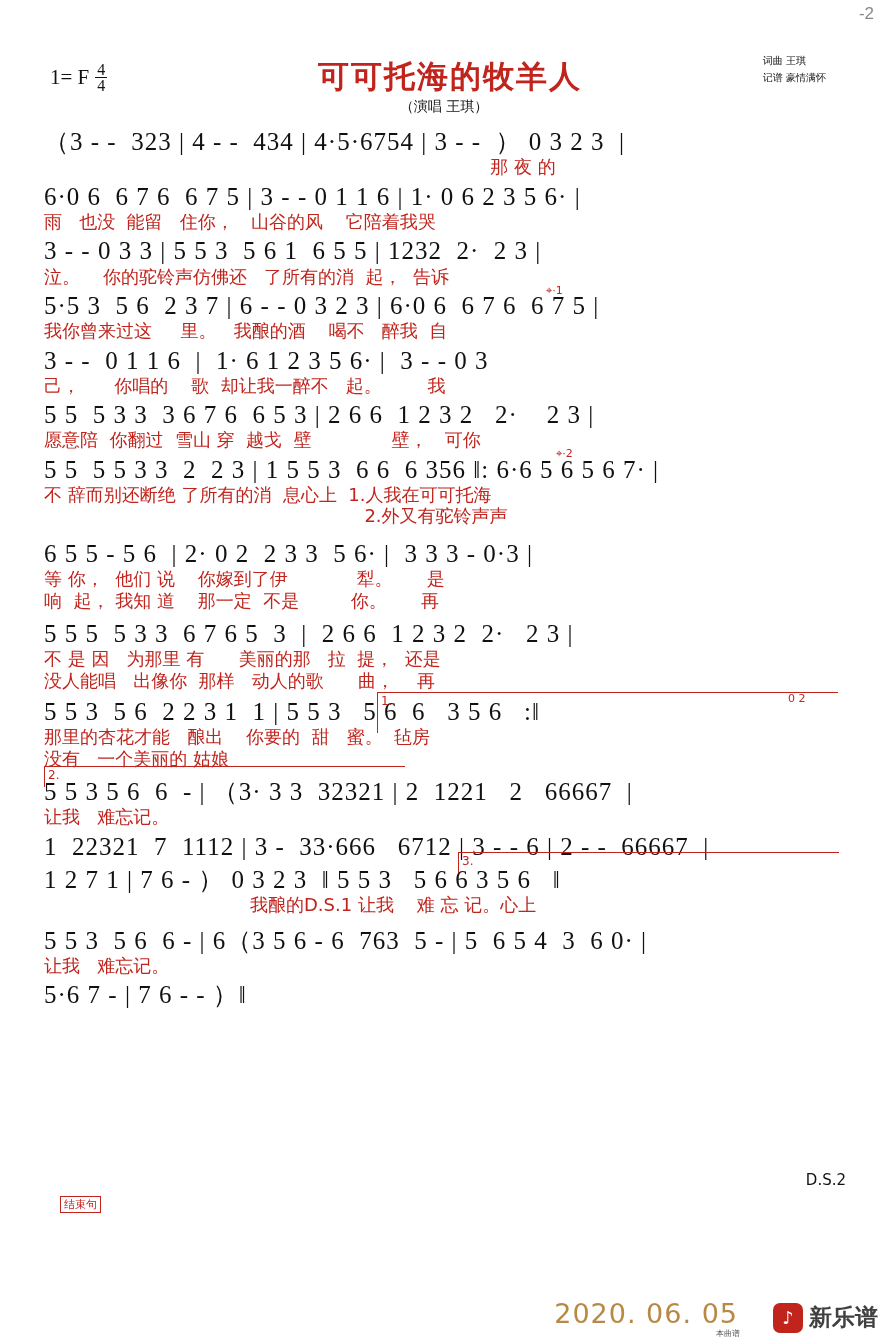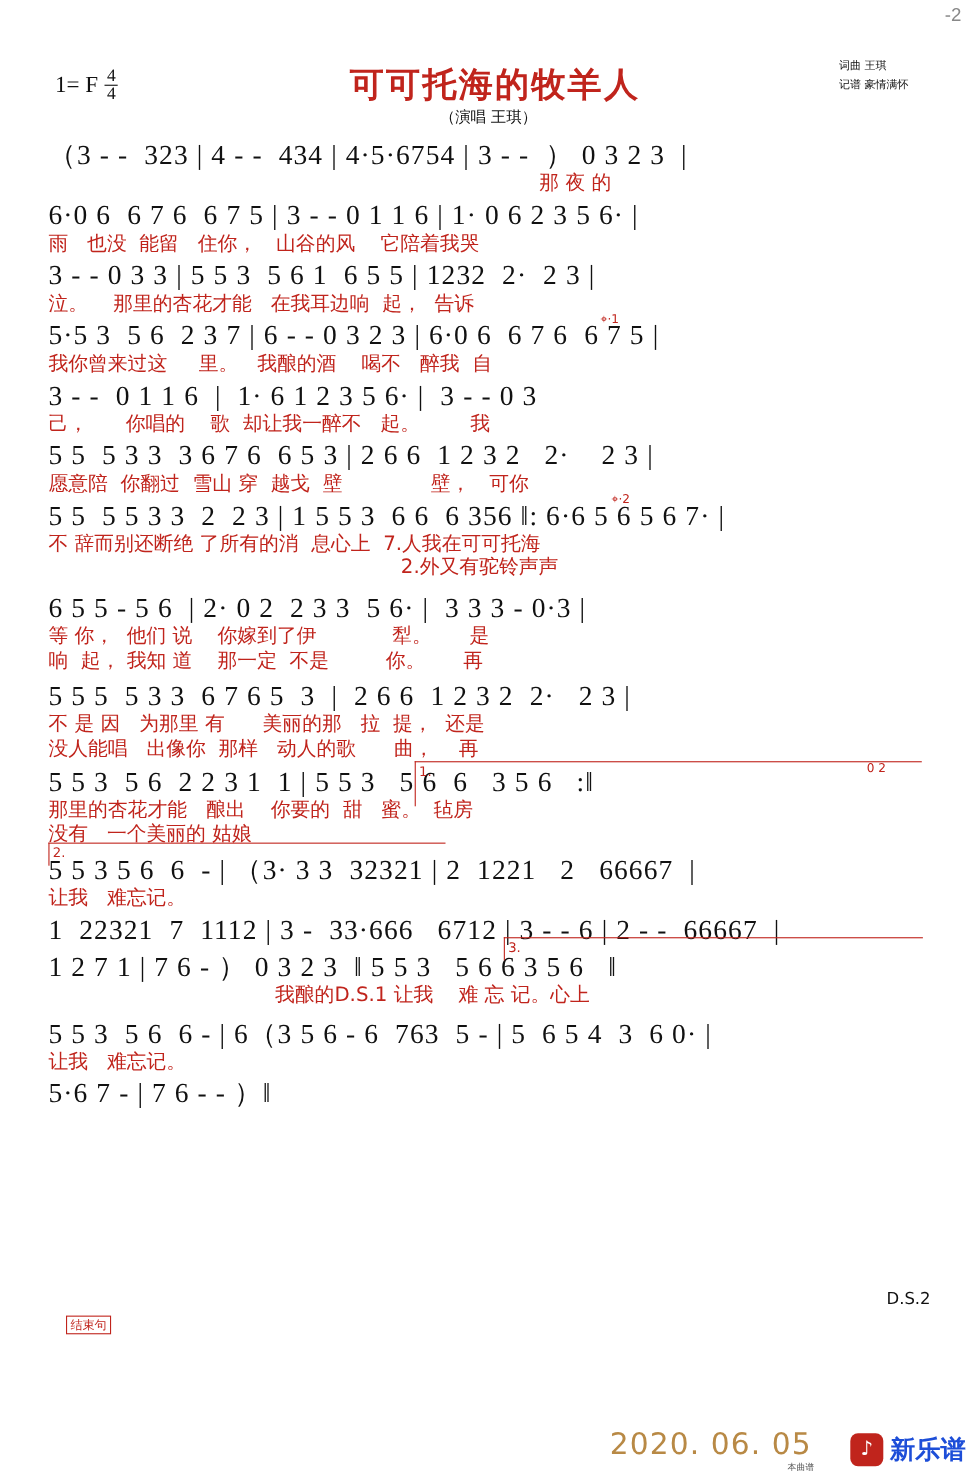--- a/index.html
+++ b/index.html
@@ -80,21 +80,21 @@
   }
   .watermark{
     position:absolute;right:10px;bottom:8px;
     display:flex;align-items:center;gap:6px;
   }
   .wm-badge{
     width:30px;height:30px;border-radius:7px;background:#c0241c;
     display:flex;align-items:center;justify-content:center;
     color:#fff;font-size:18px;font-family:"DejaVu Sans",sans-serif;
   }
-  .wm-text{font-size:23px;color:#1d4ed8;font-family:"DejaVu Sans",sans-serif;font-weight:bold;text-align:right;}
+  .wm-text{font-size:23px;color:#404040;font-family:"DejaVu Sans",sans-serif;font-weight:bold;text-align:right;}
   .tiny-foot{
     position:absolute;right:148px;bottom:2px;font-size:8px;color:#555;
     font-family:"DejaVu Sans",sans-serif;
   }
   .endbox{
     position:absolute;left:60px;bottom:128px;
     border:1.2px solid #c0241c;color:#c0241c;font-size:11px;
     padding:0 3px;font-family:"DejaVu Sans",sans-serif;
   }
   .ds2{
@@ -135,21 +135,21 @@
       <div class="lyric">                                                                              那 夜 的</div>
     </div>
 
     <div class="sysrow">
       <div class="notes">6·0 6  6 7 6  6 7 5 | 3 - - 0 1 1 6 | 1· 0 6 2 3 5 6· |</div>
       <div class="lyric">雨   也没  能留   住你，   山谷的风    它陪着我哭</div>
     </div>
 
     <div class="sysrow">
       <div class="notes">3 - - 0 3 3 | 5 5 3  5 6 1  6 5 5 | 1232  2·  2 3 |</div>
-      <div class="lyric">泣。    那里的杏花才能   在我耳边响  起，  告诉</div>
+      <div class="lyric">泣。    你的驼铃声仿佛还   了所有的消  起，  告诉</div>
     </div>
 
     <div class="sysrow">
       <div class="notes">5·5 3  5 6  2 3 7 | 6 - - 0 3 2 3 | 6·0 6  6 7 6  6 7 5 |</div>
       <div class="lyric">我你曾来过这     里。   我酿的酒    喝不   醉我  自</div>
       <span class="seg" style="left:502px;top:-6px;">⌖·1</span>
     </div>
 
     <div class="sysrow">
       <div class="notes">3 - -  0 1 1 6  |  1· 6 1 2 3 5 6· |  3 - - 0 3</div>
@@ -157,21 +157,21 @@
     </div>
 
     <div class="sysrow">
       <div class="notes">5 5  5 3 3  3 6 7 6  6 5 3 | 2 6 6  1 2 3 2   2·    2 3 |</div>
       <div class="lyric">愿意陪  你翻过  雪山 穿  越戈  壁              壁，   可你</div>
       <span class="seg" style="left:512px;top:48px;">⌖·2</span>
     </div>
 
     <div class="sysrow">
       <div class="notes">5 5  5 5 3 3  2  2 3 | 1 5 5 3  6 6  6 356 ‖: 6·6 5 6 5 6 7· |</div>
-      <div class="lyric">不 辞而别还断绝 了所有的消  息心上  7.人我在可可托海</div>
+      <div class="lyric">不 辞而别还断绝 了所有的消  息心上  1.人我在可可托海</div>
       <div class="lyric">                                                        2.外又有驼铃声声</div>
     </div>
 
     <div class="sysrow" style="margin-top:10px;">
       <div class="notes">6 5 5 - 5 6  | 2· 0 2  2 3 3  5 6· |  3 3 3 - 0·3 |</div>
       <div class="lyric">等 你，  他们 说    你嫁到了伊            犁。      是</div>
       <div class="lyric">响  起， 我知 道    那一定  不是         你。      再</div>
     </div>
 
     <div class="sysrow" style="margin-top:6px;">

